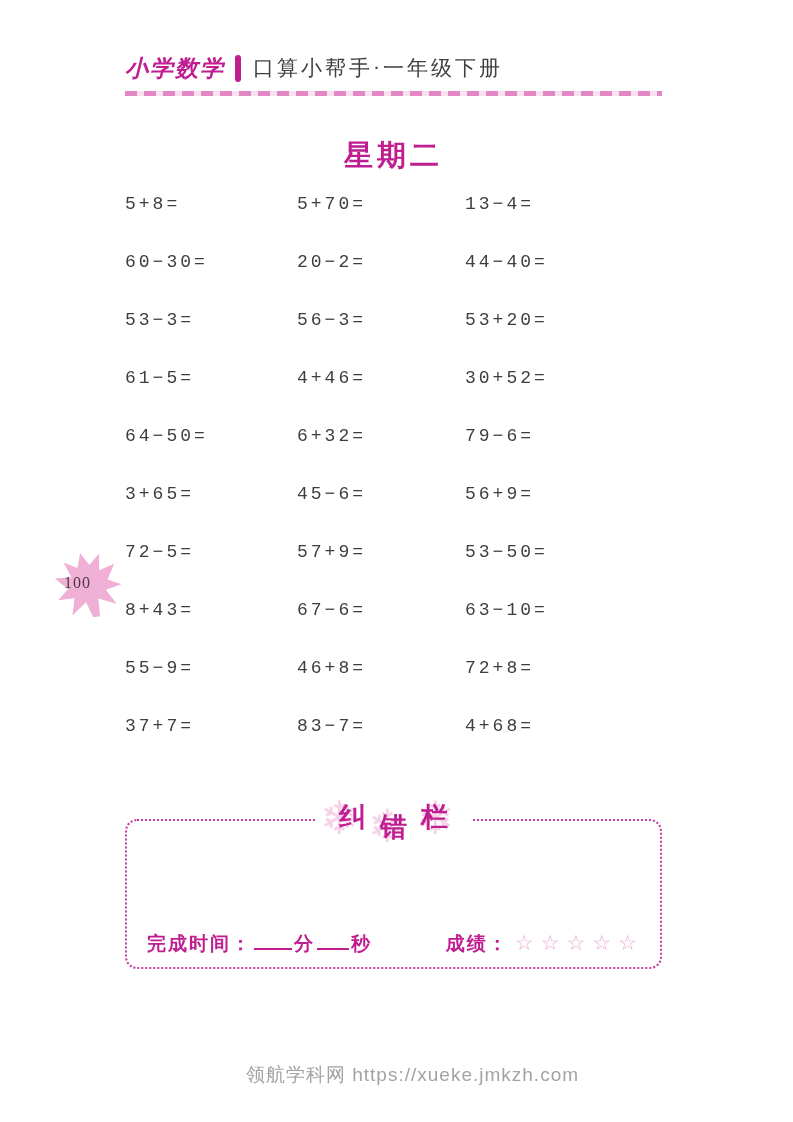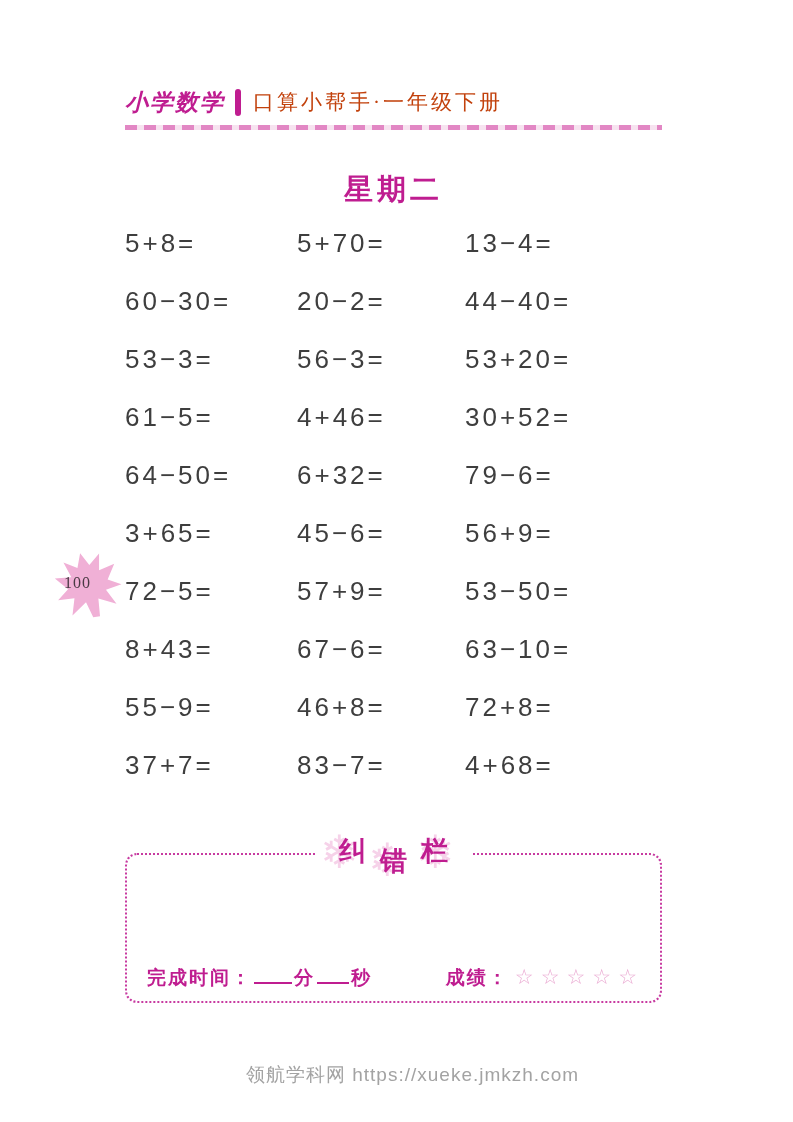--- a/index.html
+++ b/index.html
@@ -17,40 +17,40 @@
     position: relative;
     width: 793px;
     height: 1122px;
     background: #ffffff;
     overflow: hidden;
     font-family: "Liberation Sans", sans-serif;
   }
   .content { margin-left: 125px; width: 537px; }
 
   
-  .header { padding-top: 86px; }
+  .header { padding-top: 52px; }
   .header-row { display: flex; align-items: center; height: 32px; }
   .logo {
     color: var(--magenta);
     font-family: "Liberation Serif", serif;
     font-weight: bold;
     font-style: italic;
     font-size: 23px;
     letter-spacing: 2px;
     white-space: nowrap;
   }
   .logo-sep {
     display: inline-block;
     width: 6px; height: 27px;
     background: var(--magenta);
     border-radius: 3px;
     margin: 0 12px 0 10px;
   }
   .book-title {
-    color: #c2410c;
+    color: #404040;
     font-family: "Liberation Serif", serif;
     font-size: 21px;
     letter-spacing: 3px;
     white-space: nowrap;
   }
   .dash-line {
     margin-top: 7px;
     height: 5px;
     background: repeating-linear-gradient(90deg,
       var(--dash-pink) 0px, var(--dash-pink) 12px,
@@ -69,22 +69,22 @@
   }
 
   
   .problems-grid {
     margin-top: 28px;
     display: grid;
     grid-template-columns: 172px 168px 1fr;
     grid-auto-rows: 58px;
   }
   .problem {
-    font-family: Liberation Sans, sans-serif;
-    font-size: 26px;
+    font-family: Liberation Mono, monospace;
+    font-size: 18px;
     color: var(--problem-text);
     letter-spacing: 3px;
     white-space: nowrap;
   }
 
   
   .leaf-badge { position: absolute; left: 54px; top: 548px; width: 68px; height: 74px; text-align: right; }
   .leaf-badge svg { position: absolute; left: 0; top: 0; }
   .leaf-number {
     position: absolute; left: 10px; top: 26px;

